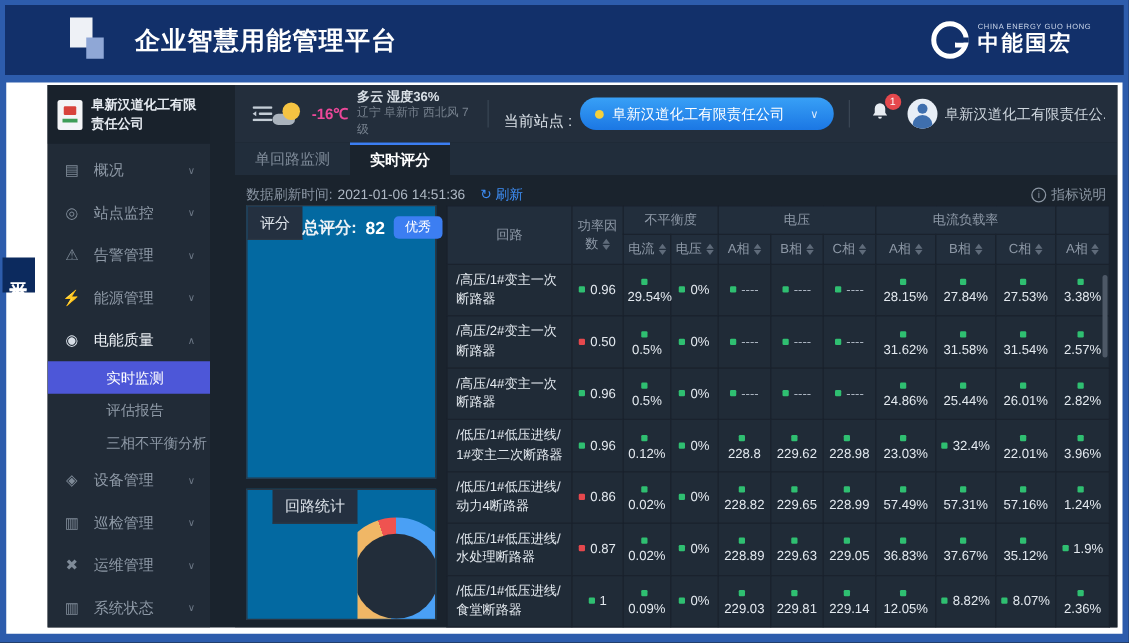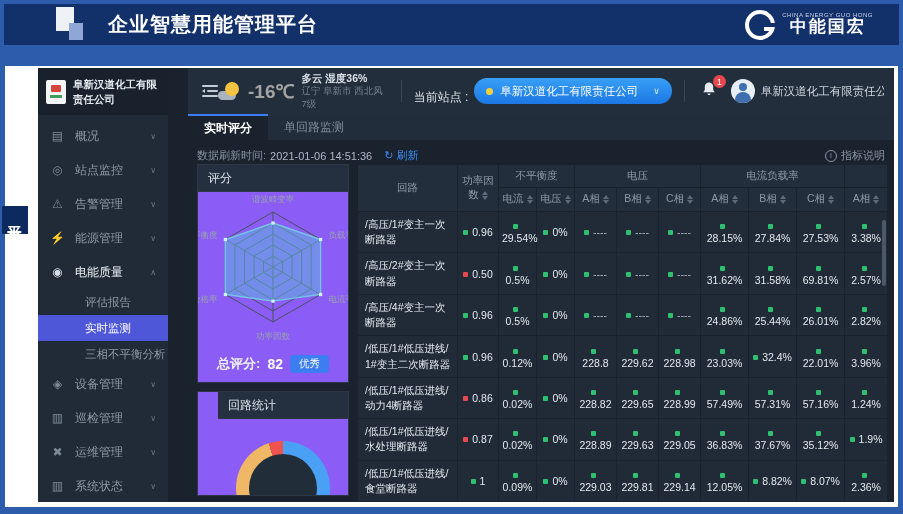--- a/index.html
+++ b/index.html
@@ -1,20 +1,20 @@
 <!DOCTYPE html>
 <html><head>
 <meta charset="utf-8">
 <style>
   * { margin:0; padding:0; box-sizing:border-box; }
   html,body { width:903px; height:514px; }
   body { font-family:"Liberation Sans", sans-serif; background:#2d5cac; position:relative; overflow:hidden; }
 
   
-  .banner { position:absolute; top:4px; left:4px; right:4px; height:41px; background:#12306a; display:flex; align-items:center; padding:0 26px 0 52px;text-align:center; }
+  .banner { position:absolute; top:4px; left:4px; right:4px; height:56px; background:#12306a; display:flex; align-items:center; padding:0 26px 0 52px; }
   .logo-squares { position:relative; width:34px; height:40px; margin-right:18px; }
   .logo-squares .sq1 { position:absolute; left:0; top:2px; width:18px; height:24px; background:#eef1f6; }
   .logo-squares .sq2 { position:absolute; left:13px; top:18px; width:14px; height:17px; background:#8fa7d6; }
   .banner-title { color:#ffffff; font-size:20px; font-weight:bold; letter-spacing:1px; }
   .brand { margin-left:auto; display:flex; align-items:center; gap:7px; }
   .brand-ring { width:30px; height:30px; border:4px solid #ffffff; border-radius:50%; position:relative; }
   .brand-ring::after { content:""; position:absolute; right:-4px; top:9px; width:10px; height:4px; background:#12306a; }
   .brand-ring::before { content:""; position:absolute; right:-2px; top:13px; width:9px; height:4px; background:#ffffff; }
   .brand-txt { display:flex; flex-direction:column; line-height:1.1; }
   .brand-tagline { color:#cdd8ec; font-size:6px; letter-spacing:.5px; }
@@ -44,21 +44,21 @@
 
   
   .main { flex:1; display:flex; flex-direction:column; min-width:0; }
   .topbar { height:46px; background:#232e3c; display:flex; align-items:center; padding:0 10px 0 14px; flex-shrink:0; }
   .collapse svg { display:block; }
   .tb-div { width:1px; height:22px; background:#394553; margin:0 12px; }
   .weather { display:flex; align-items:center; gap:7px; margin-left:auto; }
   .wicon { position:relative; width:26px; height:18px; }
   .wicon .sun { position:absolute; right:2px; top:0; width:14px; height:14px; border-radius:50%; background:#f5c342; }
   .wicon .cloud { position:absolute; left:0; bottom:0; width:18px; height:9px; border-radius:8px; background:#aab3bd; }
-  .temp { color:#a3a3a3; font-size:19px; font-weight:bold; }
+  .temp { color:#ec4899; font-size:12px; font-weight:bold; }
   .wtxt { line-height:1.3; }
   .wline1 { color:#d9e0e7; font-size:10.5px; font-weight:bold; }
   .wline2 { color:#76818e; font-size:9.5px; }
   .station-label { color:#d9e0e7; font-size:12px; white-space:nowrap;margin-top:12px; }
   .station-pill { margin-left:6px; width:212px; height:26px; border-radius:13px; background:linear-gradient(180deg,#38a0f6,#1b77e4); display:flex; align-items:center; padding:0 12px; gap:7px; cursor:pointer; }
   .pill-dot { width:7px; height:7px; border-radius:50%; background:#f5d03c; flex-shrink:0; }
   .pill-txt { color:#ffffff; font-size:11.5px; flex:1; white-space:nowrap; overflow:hidden; }
   .pill-chev { color:#dbeafc; font-size:9px; }
   .bell-wrap { position:relative; padding:2px 4px; cursor:pointer; }
   .badge { position:absolute; top:-4px; right:-5px; min-width:13px; height:13px; border-radius:7px; background:#e5484d; color:#fff; font-size:8.5px; display:flex; align-items:center; justify-content:center; padding:0 3px; }
@@ -74,21 +74,21 @@
 
   .content { flex:1; background:#1a232d; padding:8px 9px 6px 9px; display:flex; flex-direction:column; min-height:0; }
   .refresh-row { display:flex; align-items:center; font-size:11px; color:#8893a1; margin-bottom:1px; flex-shrink:0; }
   .refresh-time { color:#aeb8c4; margin-left:4px; }
   .refresh-link { color:#3e8ef6; margin-left:12px; cursor:pointer; display:flex; align-items:center; gap:3px; }
   .help { margin-left:auto; display:flex; align-items:center; gap:4px; color:#8b96a3; cursor:pointer; }
   .info-ic { width:12px; height:12px; border:1px solid #8b96a3; border-radius:50%; font-size:8px; display:flex; align-items:center; justify-content:center; font-style:normal; }
 
   .panels { flex:1; display:flex; gap:8px; min-height:0; }
   .left-col { width:152px; display:flex; flex-direction:column; gap:8px; flex-shrink:0; }
-  .panel { background:#8b5cf6; border:1px solid #2b3744; display:flex; flex-direction:column; }
+  .panel { background:#0369a1; border:1px solid #2b3744; display:flex; }
   .panel-h { height:27px; display:flex; align-items:center; padding:0 10px; color:#dde3ea; font-size:12px; border-bottom:1px solid #2b3744; background:#243040; flex-shrink:0; }
   .score-panel { height:219px; }
   .score-total { height:33px; display:flex; align-items:center; justify-content:center; gap:7px; flex-shrink:0; }
   .score-total .tl { color:#eef2f6; font-size:13px; font-weight:bold; }
   .score-total .tv { color:#ffffff; font-size:14px; font-weight:bold; }
   .score-badge { background:#3c7ef2; color:#fff; font-size:10.5px; padding:2px 9px; border-radius:4px; cursor:pointer; }
   .stats-panel { flex:1; min-height:0;padding-left:20px; }
   .stats-body { flex:1; position:relative; overflow:hidden; }
   .donut { position:absolute; left:50%; top:22px; transform:translateX(-50%); width:94px; height:94px; border-radius:50%; }
   .donut::after { content:""; position:absolute; inset:13px; border-radius:50%; background:#222d3a; }
@@ -155,22 +155,22 @@
           <div class="mi">
             <span class="ic">⚡</span>
             <span class="lbl">能源管理</span>
             <span class="chev">∨</span>
           </div>
           <div class="mi active">
             <span class="ic">◉</span>
             <span class="lbl">电能质量</span>
             <span class="chev">∧</span>
           </div>
+          <div class="smi selected">实时监测</div>
           <div class="smi">评估报告</div>
-          <div class="smi selected">实时监测</div>
           <div class="smi">三相不平衡分析</div>
           <div class="mi">
             <span class="ic">◈</span>
             <span class="lbl">设备管理</span>
             <span class="chev">∨</span>
           </div>
           <div class="mi">
             <span class="ic">▥</span>
             <span class="lbl">巡检管理</span>
             <span class="chev">∨</span>
@@ -229,22 +229,22 @@
         <div class="user">
           <div class="avatar">
               <div class="head"></div>
               <div class="bodyp"></div>
             </div>
           <span class="user-name">阜新汉道化工有限责任公...</span>
         </div>
       </div>
 
       <div class="tabbar">
+        <div class="tab">单回路监测</div>
         <div class="tab active">实时评分</div>
-        <div class="tab">单回路监测</div>
       </div>
 
       <div class="content">
         <div class="refresh-row">
           <span>数据刷新时间:</span>
           <span class="refresh-time">2021-01-06 14:51:36</span>
           <span class="refresh-link">
               <span>↻</span>
               <span>刷新</span>
             </span>
@@ -381,21 +381,21 @@
                   <tr>
                     <td class="name">/高压/2#变主一次断路器</td>
                     <td><span class="dot r"></span><span class="">0.50</span></td>
                     <td><span class="dot g"></span><span class="">0.5%</span></td>
                     <td><span class="dot g"></span><span class="">0%</span></td>
                     <td><span class="dot g"></span><span class="dash">----</span></td>
                     <td><span class="dot g"></span><span class="dash">----</span></td>
                     <td><span class="dot g"></span><span class="dash">----</span></td>
                     <td><span class="dot g"></span><span class="">31.62%</span></td>
                     <td><span class="dot g"></span><span class="">31.58%</span></td>
-                    <td><span class="dot g"></span><span class="">69.81%</span></td>
+                    <td><span class="dot g"></span><span class="">31.54%</span></td>
                     <td><span class="dot g"></span><span class="">2.57%</span></td>
                   </tr>
                   <tr>
                     <td class="name">/高压/4#变主一次断路器</td>
                     <td><span class="dot g"></span><span class="">0.96</span></td>
                     <td><span class="dot g"></span><span class="">0.5%</span></td>
                     <td><span class="dot g"></span><span class="">0%</span></td>
                     <td><span class="dot g"></span><span class="dash">----</span></td>
                     <td><span class="dot g"></span><span class="dash">----</span></td>
                     <td><span class="dot g"></span><span class="dash">----</span></td>

